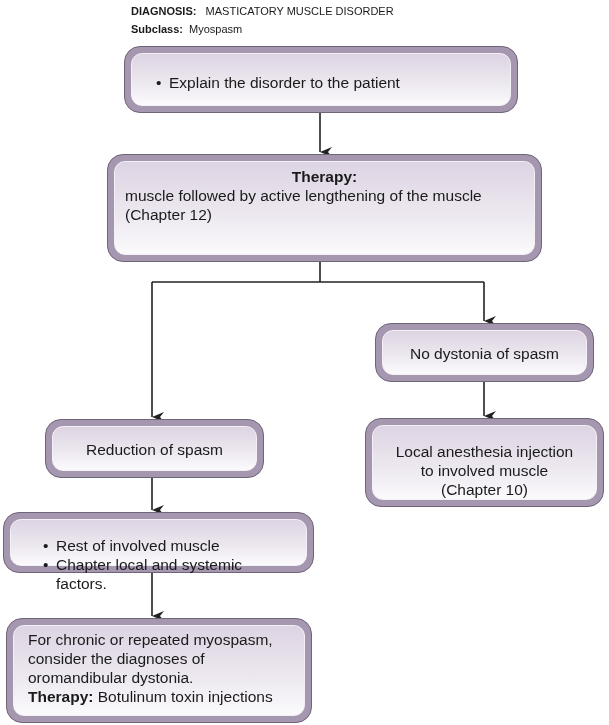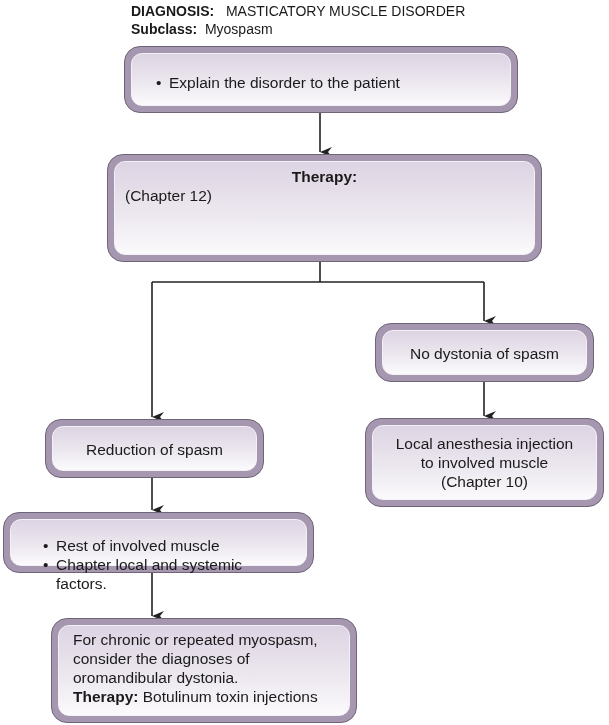--- a/index.html
+++ b/index.html
@@ -1,18 +1,18 @@
 <!DOCTYPE html>
 <html><head>
   <meta charset="utf-8">
   <style>
     html, body { margin: 0; padding: 0; background: #ffffff; }
     body { width: 609px; height: 725px; position: relative; overflow: hidden;
       font-family: "Liberation Sans", sans-serif; color: #1a1a1a; }
-    .header { position: absolute; left: 131px; font-size: 14px; line-height: 18px; white-space: nowrap; }
+    .header { position: absolute; left: 131px; font-size: 11px; line-height: 18px; white-space: nowrap; }
     .header b { font-weight: bold; }
     #hdr1 { top: 2px; }
     #hdr2 { top: 20px; }
     .box { position: absolute; box-sizing: border-box; background: #a697b0;
       border: 1.5px solid #6f6478; border-radius: 16px; padding: 6px; }
     .inner { box-sizing: border-box; width: 100%; height: 100%; border-radius: 11px;
       background: linear-gradient(to bottom, #ddd4e3 0%, #ece7ef 55%, #fbfafc 100%);
       border: 1px solid #f4f1f6; font-size: 15.5px; line-height: 19px; }
     .inner ul { margin: 13px; padding: 0; list-style: none; }
     .inner li { position: relative; padding-left: 16px; }
@@ -54,32 +54,33 @@
   <div class="inner" style="padding:6px 8px;">
     <ul>
       <li>Explain the disorder to the patient</li>
     </ul>
   </div>
 </div>
 
 <div class="box" style="left:107px; top:154px; width:435px; height:108px;">
   <div class="inner" style="padding:5px 10px;">
     <div class="center" style="font-weight:bold;">Therapy:</div>
+    <div>muscle followed by active lengthening of the muscle</div>
     <div>(Chapter 12)</div>
   </div>
 </div>
 
 <div class="box" style="left:375px; top:323px; width:219px; height:59px;">
   <div class="inner center" style="padding-top:13px;">
     <span>No dystonia of spasm</span>
   </div>
 </div>
 
 <div class="box" style="left:365px; top:418px; width:239px; height:89px;">
-  <div class="inner center" style="padding-top:8px;">
+  <div class="inner center" style="padding-top:16px;">
     <div>Local anesthesia injection</div>
     <div>to involved muscle</div>
     <div>(Chapter 10)</div>
   </div>
 </div>
 
 <div class="box" style="left:45px; top:419px; width:219px; height:59px;">
   <div class="inner center" style="padding-top:13px;">
     <span>Reduction of spasm</span>
   </div>
@@ -87,21 +88,21 @@
 
 <div class="box" style="left:3px; top:512px; width:311px; height:61px;">
   <div class="inner" style="padding:3px 16px;">
     <ul>
       <li>Rest of involved muscle</li>
       <li>Chapter local and systemic factors.</li>
     </ul>
   </div>
 </div>
 
-<div class="box" style="left:6px; top:618px; width:306px; height:105px;margin-left:45px;">
+<div class="box" style="left:6px; top:618px; width:306px; height:105px;">
   <div class="inner" style="padding:4px 14px;">
     <div>For chronic or repeated myospasm,</div>
     <div>consider the diagnoses of</div>
     <div>oromandibular dystonia.</div>
     <div>
       <b>Therapy:</b>
       <span>Botulinum toxin injections</span>
     </div>
   </div>
 </div>

